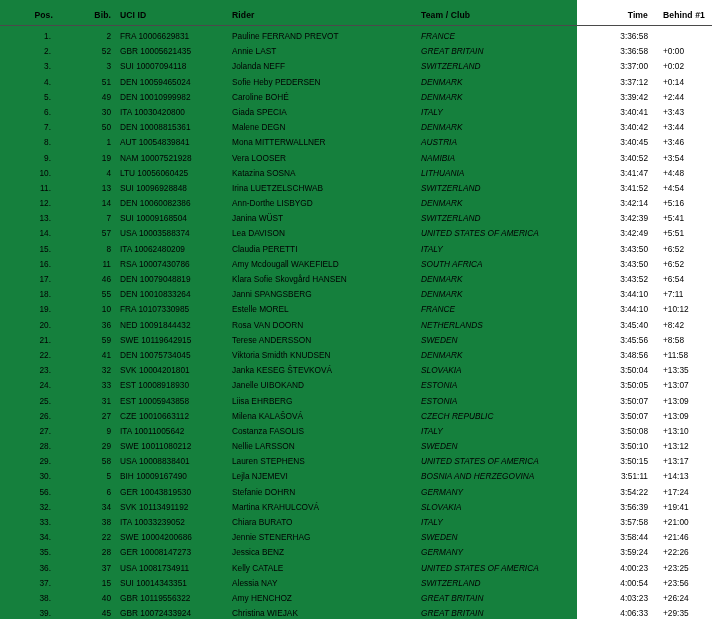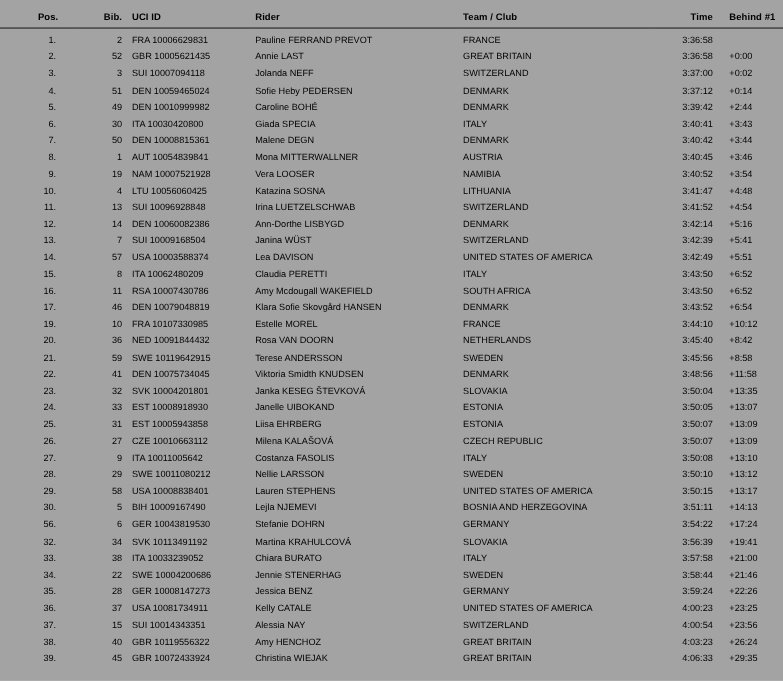--- a/index.html
+++ b/index.html
@@ -10,23 +10,23 @@
   }
   body {
     width: 712px;
     height: 619px;
     font-family: "Liberation Sans", sans-serif;
     color: #000000;
     overflow: hidden;
   }
   #results-sheet {
     position: relative;
-    width: 712px;
+    width: 577px;
     height: 619px;
-    background: #a3a3a3;
+    background: #15803d;
     box-sizing: border-box;
     padding: 11px 0 0 0;
   }
   table.results {
     width: 712px;
     border-collapse: collapse;
     table-layout: fixed;
     font-size: 8.3px;
     line-height: 1;
   }
@@ -64,21 +64,21 @@
     white-space: nowrap;
     overflow: hidden;
     font-size: 8.3px;
   }
   tbody tr:first-child td { padding-top: 3px; }
 
   td.c-pos    { text-align: right; padding-right: 21px; }
   td.c-bib    { text-align: right; padding-right: 7px; }
   td.c-uci    { text-align: left;  padding-left: 2px; }
   td.c-rider  { text-align: left;  padding-left: 4px; }
-  td.c-team   { text-align: left;  padding-left: 3px; }
+  td.c-team   { text-align: left;  padding-left: 3px; font-style: italic; }
   td.c-time   { text-align: right; padding-right: 12px; }
   td.c-behind { text-align: left;  padding-left: 3px; }
 </style>
 </head>
 <body>
 
 <div id="results-sheet">
   <table class="results">
     <colgroup>
       <col class="c-pos">
@@ -248,20 +248,29 @@
         <tr>
           <td class="c-pos">17.</td>
           <td class="c-bib">46</td>
           <td class="c-uci">DEN 10079048819</td>
           <td class="c-rider">Klara Sofie Skovgård HANSEN</td>
           <td class="c-team">DENMARK</td>
           <td class="c-time">3:43:52</td>
           <td class="c-behind">+6:54</td>
         </tr>
         <tr>
+          <td class="c-pos">18.</td>
+          <td class="c-bib">55</td>
+          <td class="c-uci">DEN 10010833264</td>
+          <td class="c-rider">Janni SPANGSBERG</td>
+          <td class="c-team">DENMARK</td>
+          <td class="c-time">3:44:10</td>
+          <td class="c-behind">+7:11</td>
+        </tr>
+        <tr>
           <td class="c-pos">19.</td>
           <td class="c-bib">10</td>
           <td class="c-uci">FRA 10107330985</td>
           <td class="c-rider">Estelle MOREL</td>
           <td class="c-team">FRANCE</td>
           <td class="c-time">3:44:10</td>
           <td class="c-behind">+10:12</td>
         </tr>
         <tr>
           <td class="c-pos">20.</td>

